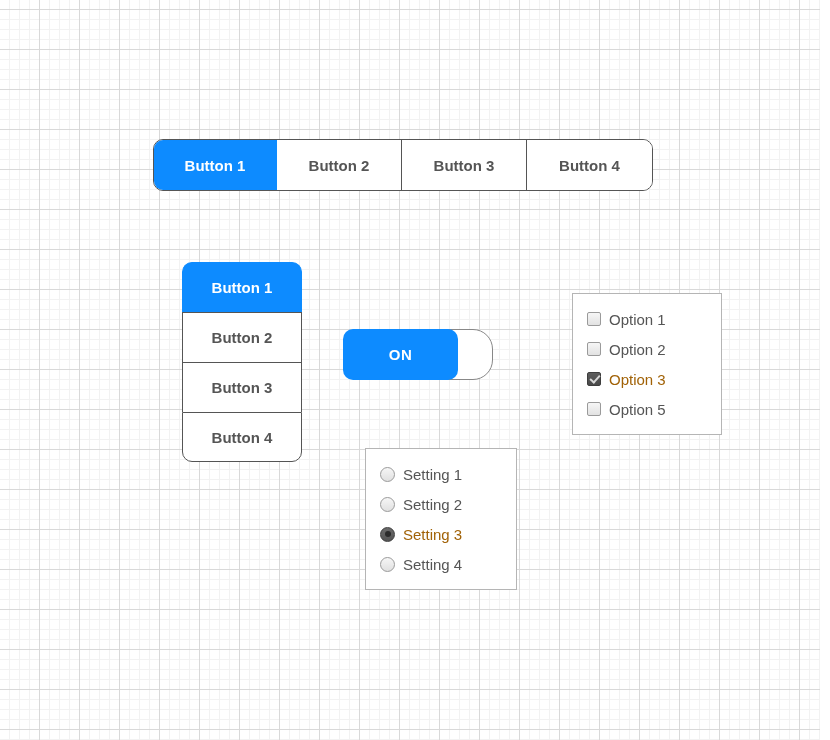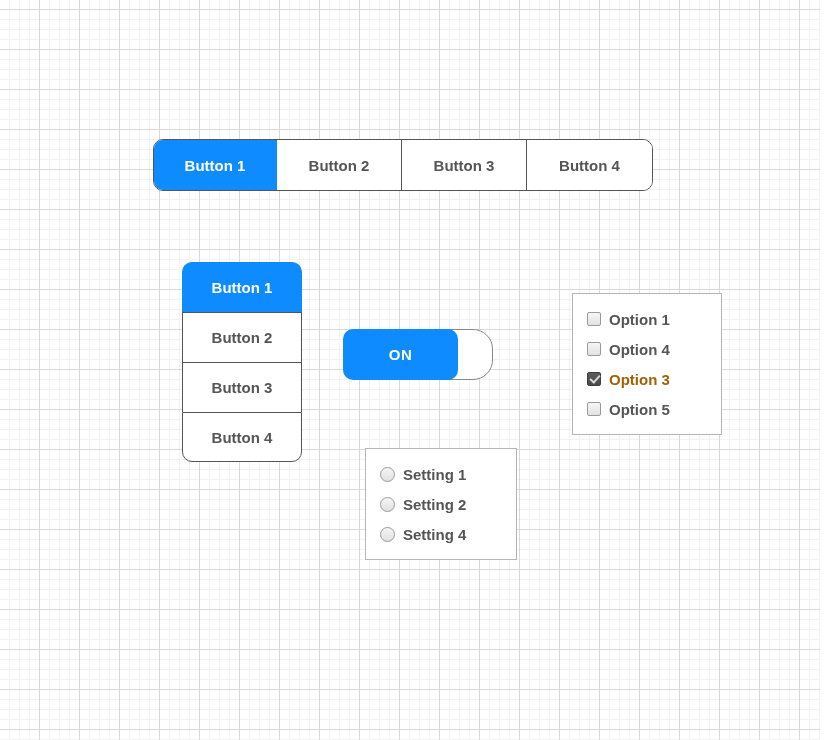--- a/index.html
+++ b/index.html
@@ -161,21 +161,20 @@
   .panel .row {
     display: flex;
     align-items: center;
     height: 30px;
     padding: 0 18px 0 14px;
     font-size: 15px;
     color: #555555;
     cursor: pointer;
     user-select: none;
     white-space: nowrap;
-    font-weight: bold;
   }
   .panel .row.selected { color: #a16207; }
   .panel .row .txt { margin-left: 8px; }
 
   
   .cbox {
     width: 14px;
     height: 14px;
     flex: 0 0 14px;
     border: 1px solid #9a9a9a;
@@ -270,41 +269,45 @@
     </div>
   </div>
 
   <div class="panel" id="checkbox-panel">
     <div class="row">
       <span class="cbox"></span>
       <span class="txt">Option 1</span>
     </div>
     <div class="row">
       <span class="cbox"></span>
-      <span class="txt">Option 4</span>
+      <span class="txt">Option 2</span>
     </div>
     <div class="row selected">
       <span class="cbox checked"></span>
       <span class="txt">Option 3</span>
     </div>
     <div class="row">
       <span class="cbox"></span>
       <span class="txt">Option 5</span>
     </div>
   </div>
 
   <div class="panel" id="radio-panel">
     <div class="row">
       <span class="radio"></span>
       <span class="txt">Setting 1</span>
     </div>
     <div class="row">
       <span class="radio"></span>
       <span class="txt">Setting 2</span>
     </div>
+    <div class="row selected">
+      <span class="radio checked"></span>
+      <span class="txt">Setting 3</span>
+    </div>
     <div class="row">
       <span class="radio"></span>
       <span class="txt">Setting 4</span>
     </div>
   </div>
 
   <div id="scrollbar-gutter"></div>
 </div>
 
 </body></html>

